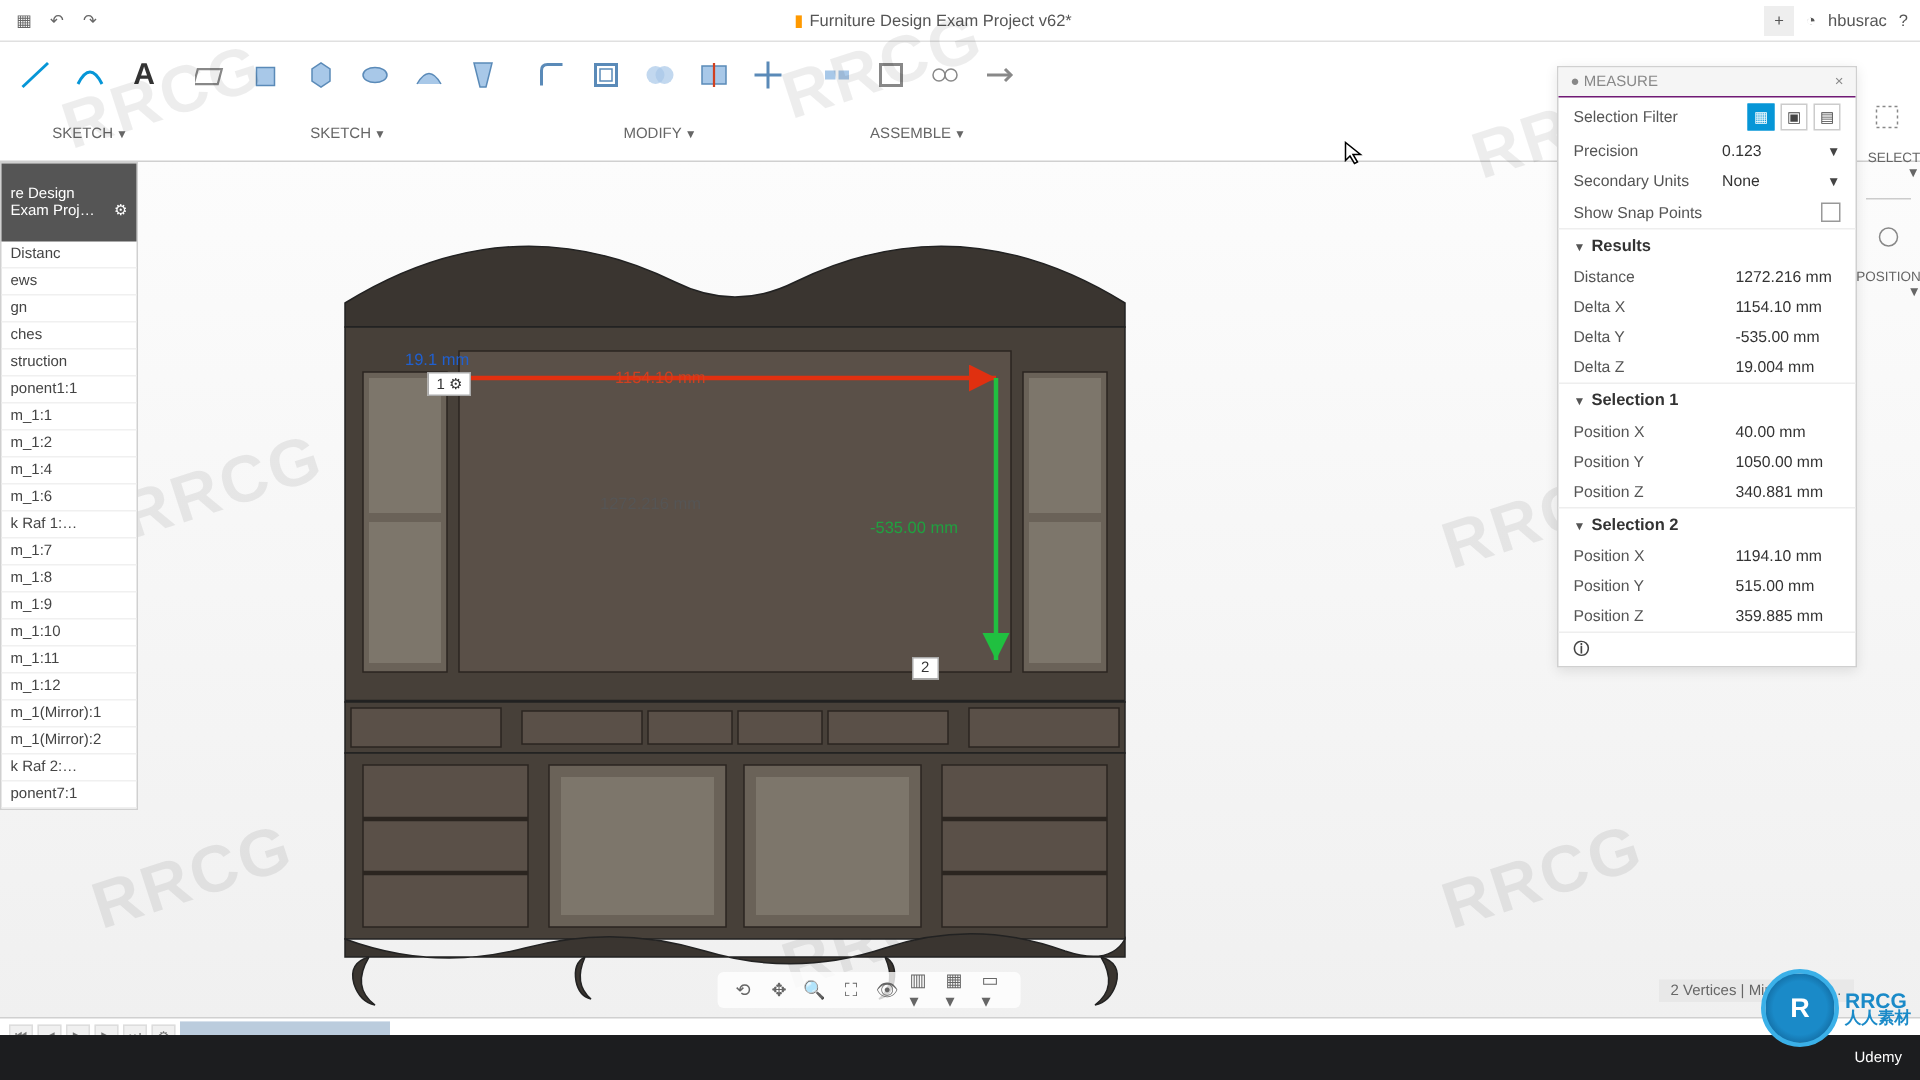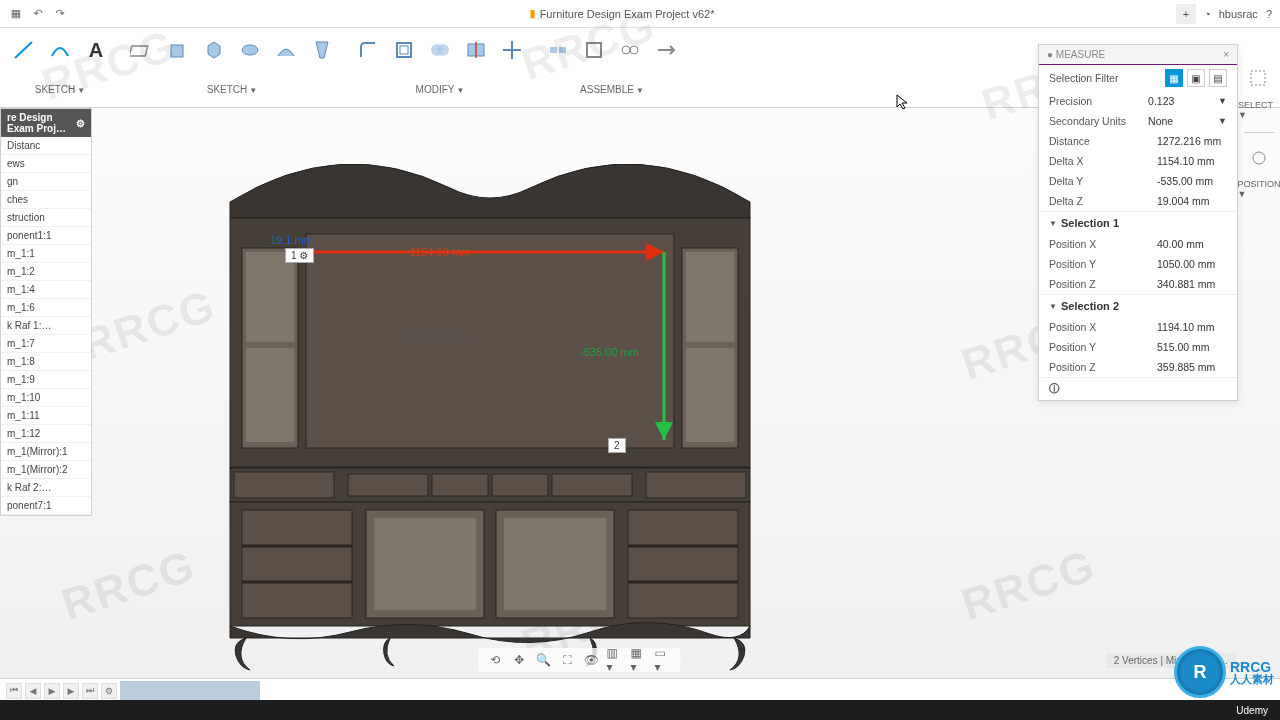--- a/index.html
+++ b/index.html
@@ -17,21 +17,21 @@
 .toolbar { height: 80px; background: #fff; border-bottom: 1px solid #d0d0d0; display: flex; align-items: flex-start; padding: 6px 8px 0; gap: 2px; }
 .tool-group { display: flex; flex-direction: column; align-items: center; margin-right: 12px; }
 .tool-row { display: flex; gap: 4px; align-items: center; }
 .tool-btn { width: 32px; height: 32px; display: flex; align-items: center; justify-content: center; border-radius: 3px; cursor: pointer; }
 .tool-btn svg { width: 24px; height: 24px; }
 .tool-label { font-size: 10px; color: #666; margin-top: 18px; text-align: center; }
 .tool-label .arrow { font-size: 8px; margin-left: 2px; }
 
 
 .browser { position: absolute; left: 0; top: 108px; width: 92px; background: #fff; border: 1px solid #d0d0d0; font-size: 10px; color: #444; }
-.browser-header { background: #555; color: #fff; padding: 3px 6px; font-size: 10px; display: flex; align-items: center; justify-content: space-between; font-weight: bold; }
+.browser-header { background: #555; color: #fff; padding: 15px 6px; font-size: 10px; display: flex; align-items: flex-end; justify-content: space-between; }
 .browser-item { padding: 3px 6px; border-bottom: 1px solid #f0f0f0; white-space: nowrap; overflow: hidden; }
 
 
 .canvas { position: absolute; left: 0; top: 108px; right: 0; bottom: 40px; background: linear-gradient(#fcfcfc, #f0f0f0); z-index: -1; }
 
 
 .furniture { position: absolute; left: 190px; top: 118px; width: 600px; height: 550px; }
 
 
 .measure-panel { position: absolute; right: 42px; top: 44px; width: 200px; background: #fff; border: 1px solid #d0d0d0; font-size: 11px; color: #444; box-shadow: 0 2px 8px rgba(0,0,0,0.1); }
@@ -46,34 +46,34 @@
 .filter-icon.active { background: #0696d7; color: #fff; border-color: #0696d7; }
 .checkbox { width: 13px; height: 13px; border: 1px solid #999; display: inline-block; }
 .checkbox.checked::after { content: "✓"; font-size: 10px; color: #0696d7; display: block; text-align: center; line-height: 11px; }
 .restart-icon { color: #5a5; font-size: 12px; }
 .close-btn { text-align: right; padding: 6px 12px; color: #666; cursor: pointer; border-top: 1px solid #eee; }
 .status-bar { position: absolute; right: 44px; bottom: 52px; font-size: 10px; color: #666; background: #e8e8e8; padding: 2px 8px; }
 
 
 .right-tools { position: absolute; right: 0; top: 60px; width: 42px; display: flex; flex-direction: column; align-items: center; gap: 8px; padding-top: 6px; }
 .right-tools .sep { width: 30px; height: 1px; background: #ccc; margin: 4px 0; }
-.right-tools .grp { font-size: 9px; color: #666; text-align: left; }
+.right-tools .grp { font-size: 9px; color: #666; text-align: right; }
 .viewcube { position: absolute; right: 48px; top: 148px; width: 56px; height: 56px; border: 1px solid #ccc; background: #f8f8f8; display: flex; align-items: center; justify-content: center; font-size: 9px; color: #888; transform: perspective(200px) rotateY(-12deg) rotateX(8deg); }
 
 
 .navbar { position: absolute; left: 50%; bottom: 48px; transform: translateX(-80%); display: flex; gap: 6px; background: rgba(255,255,255,0.8); padding: 3px 8px; border-radius: 4px; }
 .navbar span { width: 18px; height: 18px; display: flex; align-items: center; justify-content: center; color: #666; font-size: 12px; }
 
 
 .timeline { position: absolute; left: 0; right: 0; bottom: 18px; height: 24px; background: #fff; border-top: 1px solid #d0d0d0; display: flex; align-items: center; padding: 0 6px; gap: 3px; overflow: hidden; }
 .timeline .tl-btn { width: 16px; height: 16px; background: #f0f0f0; border: 1px solid #ddd; font-size: 9px; display: flex; align-items: center; justify-content: center; color: #777; }
 .timeline .tl-feat { width: 15px; height: 15px; background: #e8f0f8; border: 1px solid #bcd; }
 
 
-.udemy { position: absolute; left: 0; right: 0; bottom: 0; height: 20px; background: #1c1d1f; color: #fff; font-size: 10px; display: flex; align-items: center; justify-content: flex-end; padding: 0 12px; }
+.udemy { position: absolute; left: 0; right: 0; bottom: 0; height: 30px; background: #1c1d1f; color: #fff; font-size: 10px; display: flex; align-items: center; justify-content: flex-end; padding: 0 12px; }
 
 
 .dim { position: absolute; font-size: 11px; font-weight: normal; }
 .dim.blue { color: #2060d0; }
 .dim.red { color: #d04020; }
 .dim.green { color: #20a040; }
 .dim.grey { color: #555; }
 .dim-box { background: #fff; border: 1px solid #aaa; padding: 1px 5px; font-size: 10px; color: #333; position: absolute; }
 
 
@@ -369,21 +369,26 @@
   <div class="measure-row">
     <span class="lbl">Precision</span>
     <span class="val">0.123</span>
     <span style="margin-left:auto;font-size:9px">▼</span>
   </div>
   <div class="measure-row">
     <span class="lbl">Secondary Units</span>
     <span class="val">None</span>
     <span style="margin-left:auto;font-size:9px">▼</span>
   </div>
-
+  <div class="measure-row">
+    <span class="lbl">Show Snap Points</span>
+    <span class="checkbox"></span>
+  </div>
+
+  <div class="measure-section">Results</div>
   <div class="measure-row">
       <span class="lbl">Distance</span>
       <span class="val">1272.216 mm</span>
     </div>
   <div class="measure-row">
       <span class="lbl">Delta X</span>
       <span class="val">1154.10 mm</span>
     </div>
   <div class="measure-row">
       <span class="lbl">Delta Y</span>

